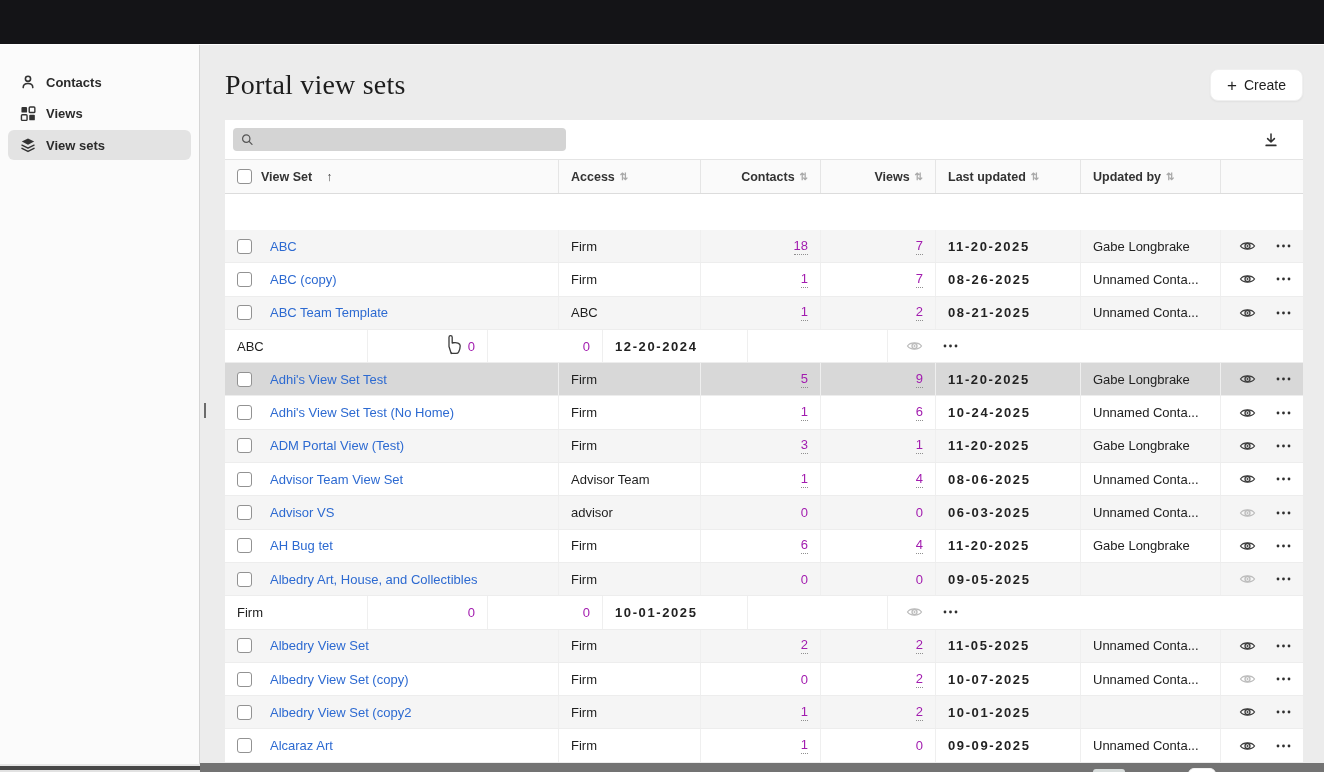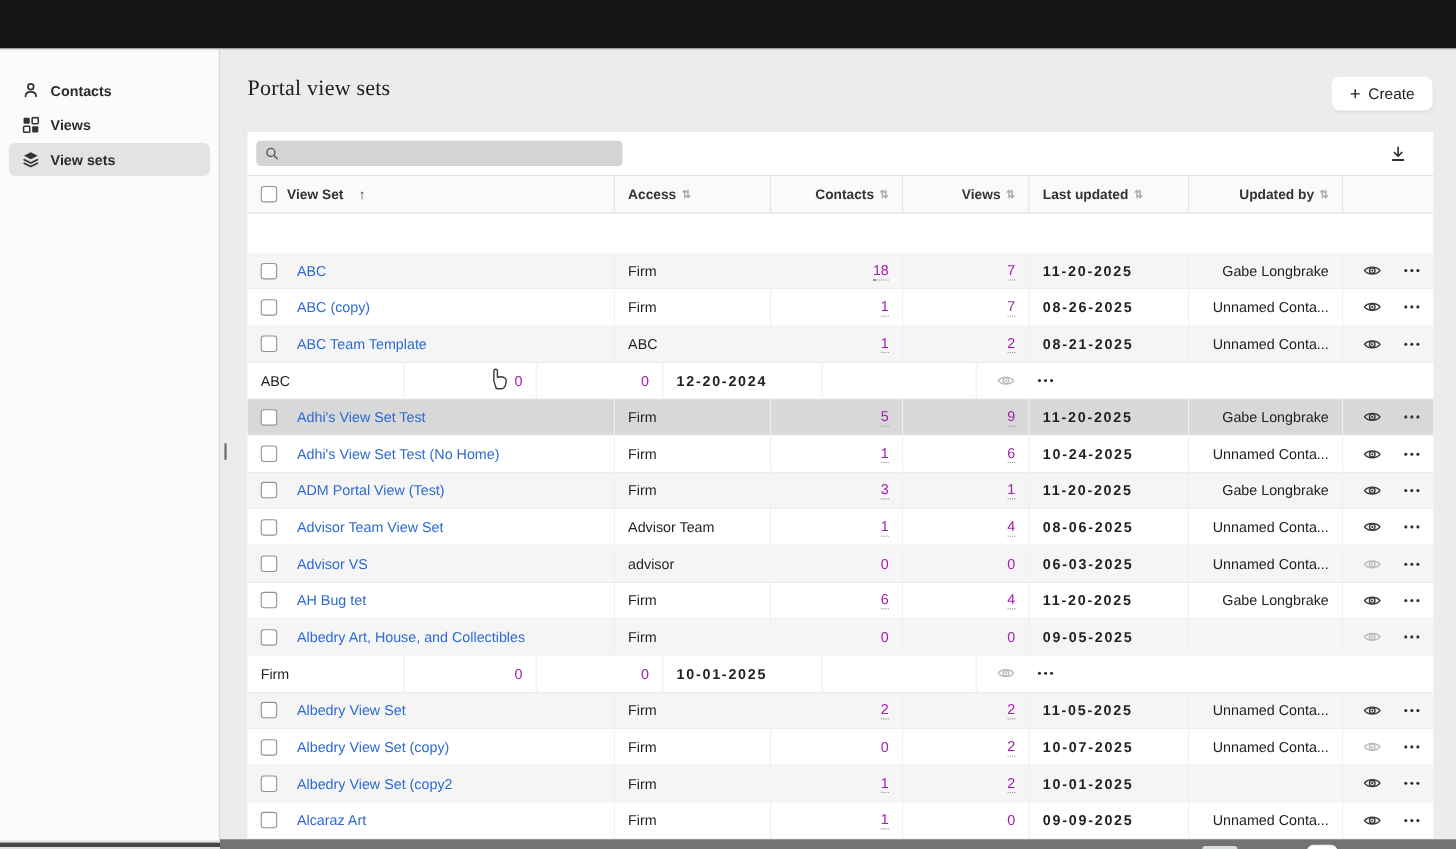--- a/index.html
+++ b/index.html
@@ -13,21 +13,21 @@
   .sidebar { width:200px; background:#fbfbfb; border-right:1px solid #d6d6d6; padding-top:20px; flex:0 0 200px; }
   .side-item { display:flex; align-items:center; gap:10px; margin:2px 8px; padding:7px 12px;
                font-size:13px; font-weight:bold; color:#2b2b2b; border-radius:6px; cursor:pointer; }
   .side-item.active { background:#e3e3e3; }
   .side-item svg { flex:0 0 16px; }
 
   
   .main { flex:1; position:relative; background:#ececec; }
 
   .page-head { height:75px; display:flex; justify-content:space-between; align-items:flex-start; padding:24px 21px 0 25px; }
-  .page-title { font-family:"Liberation Serif", serif; font-size:20px; font-weight:normal; color:#1d1d1d; letter-spacing:.2px; }
+  .page-title { font-family:"Liberation Serif", serif; font-size:28px; font-weight:normal; color:#1d1d1d; letter-spacing:.2px; }
   .create-btn { background:#ffffff; border:1px solid #f0f0f0; border-radius:8px; height:32px; padding:0 16px;
                 font-size:14px; color:#1f1f1f; display:flex; align-items:center; gap:7px; cursor:pointer;
                 font-family:"Liberation Sans", sans-serif; box-shadow:0 1px 2px rgba(0,0,0,.05); }
   .create-btn .plus { font-size:17px; line-height:1; }
 
   .card { margin-left:25px; width:1078px; background:#ffffff; }
 
   .search-row { height:40px; display:flex; align-items:center; padding:0 24px 0 8px; border-bottom:1px solid #e4e4e4; }
   .search-box { width:333px; height:23px; background:#d4d4d4; border-radius:4px; display:flex; align-items:center;
                 padding:0 8px; gap:6px; }
@@ -37,21 +37,21 @@
   
   .thead { display:flex; height:34px; background:#fafafa; border-bottom:1px solid #dcdcdc; align-items:center;
            font-size:12.5px; font-weight:bold; color:#333; }
   .cell { height:100%; display:flex; align-items:center; padding:0 12px; }
   .thead .cell + .cell { border-left:1px solid #e5e5e5; }
   .c1 { width:333px; gap:9px; }
   .c2 { width:142px; }
   .c3 { width:120px; justify-content:flex-end; }
   .c4 { width:115px; justify-content:flex-end; }
   .c5 { width:145px; }
-  .c6 { width:140px;justify-content:flex-end; }
+  .c6 { width:140px; }
   .c7 { width:83px; gap:20px; padding-left:18px; }
   .sort { color:#a9a9a9; font-size:10px; margin-left:5px; }
   .sort.asc { color:#3a3a3a; font-size:12px; }
 
   .rows { height:533px; overflow:hidden;margin-top:36px; }
   .row { display:flex; height:33.3px; align-items:center; font-size:13px; border-bottom:1px solid #ededed; background:#fff; }
   .row:nth-child(odd) { background:#f5f5f5; }
   .row.hovered { background:#d8d8d8; }
   .row .cell + .cell { border-left:1px solid #efefef; height:100%; }
   .row .cell { height:100%; }

